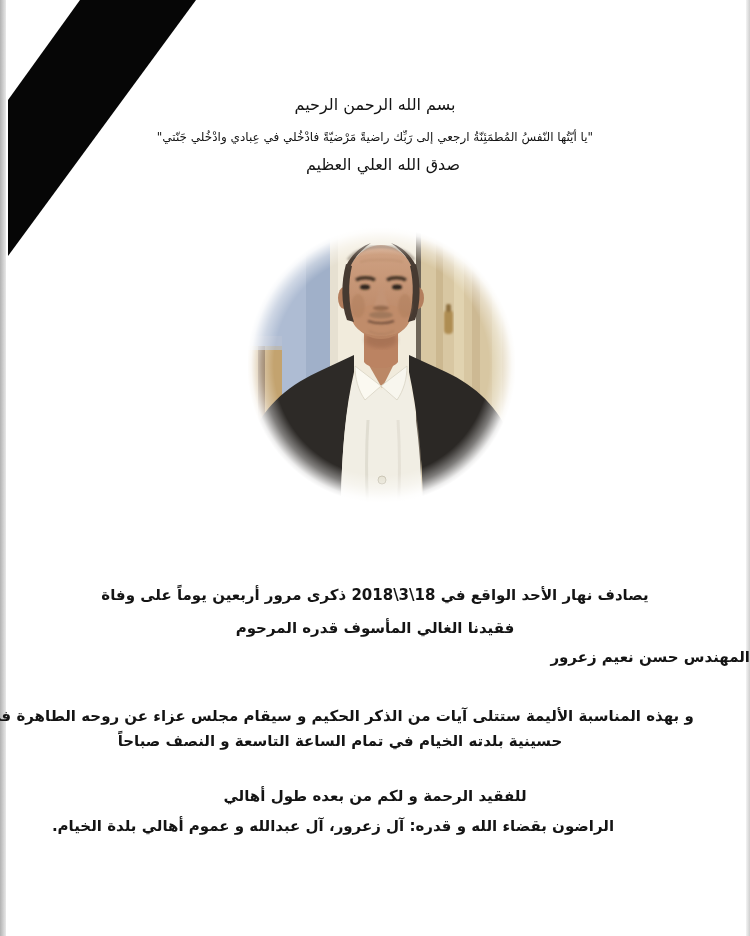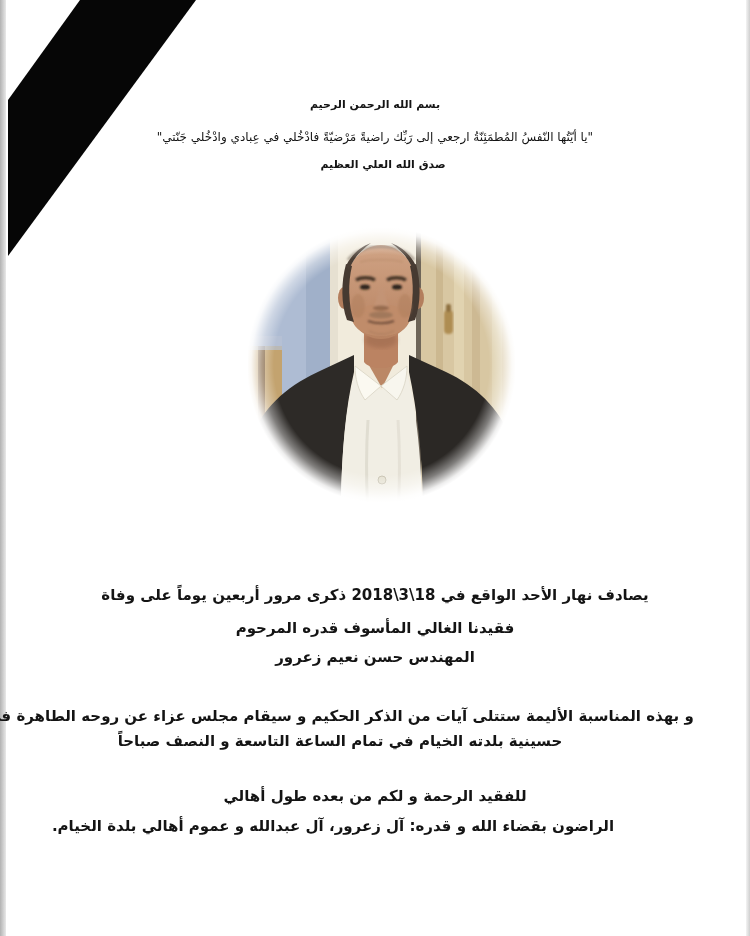--- a/index.html
+++ b/index.html
@@ -13,29 +13,29 @@
     background:linear-gradient(to right,#b2b2b2,#e9e9e9);}
   .edge-right{position:absolute;right:0;top:0;width:4px;height:936px;
     background:linear-gradient(to left,#cfcfcf,#f3f3f3);}
   
   .ribbon{position:absolute;left:0;top:0;width:220px;height:270px;
     background:#060606;filter:blur(.35px);
     clip-path:polygon(80px 0px,196px 0px,8px 256px,8px 100px);}
   
   .l{position:absolute;left:0;width:100%;text-align:center;direction:rtl;
      color:#141414;line-height:24px;white-space:nowrap;}
-  .quran{font-size:11px;font-weight:700;}
+  .quran{font-size:16px;font-weight:400;}
   .small{font-size:12px;font-weight:400;}
   .b{font-size:15px;font-weight:700;line-height:25px;}
   .basmala{top:93px;}
   .verse{top:125px;}
   .sadaqa{top:153px;padding-left:8px;}
   .ann1{top:583px;}
   .ann2{top:616px;}
-  .ann3{top:645px;}
+  .ann3{top:645px;text-align:right;}
   .det1{top:704px;transform:translateX(-35px);}
   .det2{top:729px;transform:translateX(-35px);}
   .clo1{top:784px;}
   .clo2{top:814px;transform:translateX(-42px);}
   
   .photo-wrap{position:absolute;left:248px;top:228px;width:267px;height:274px;}
   .photo-wrap svg{position:absolute;left:0;top:0;filter:blur(.6px) saturate(.95);}
   .photo-fade{position:absolute;left:-1px;top:-1px;width:269px;height:276px;
     background:radial-gradient(ellipse closest-side at 50% 50%,
       rgba(255,255,255,0) 80%,

